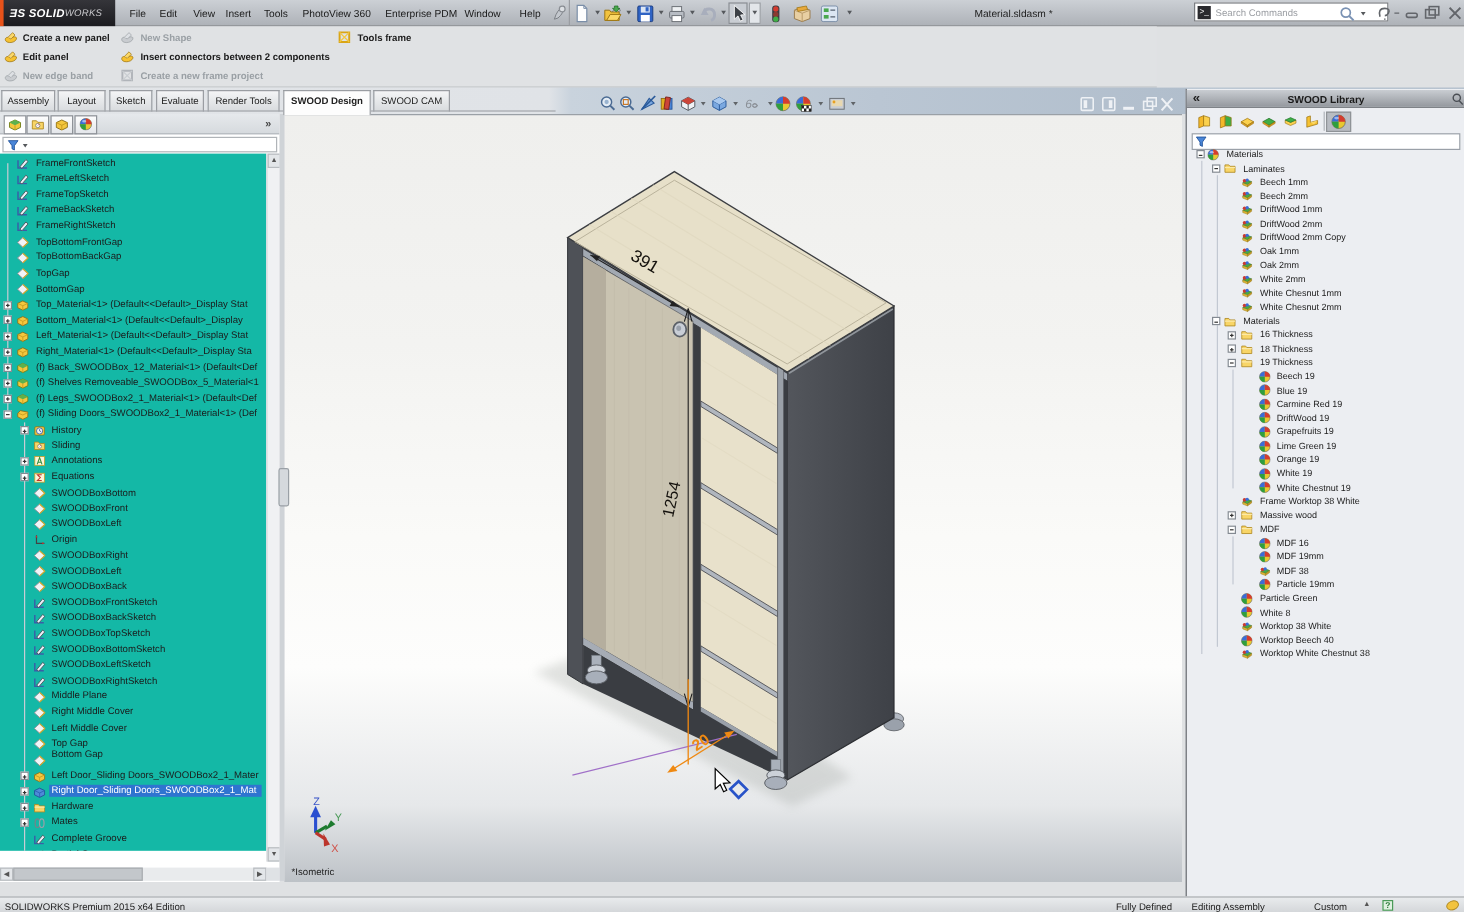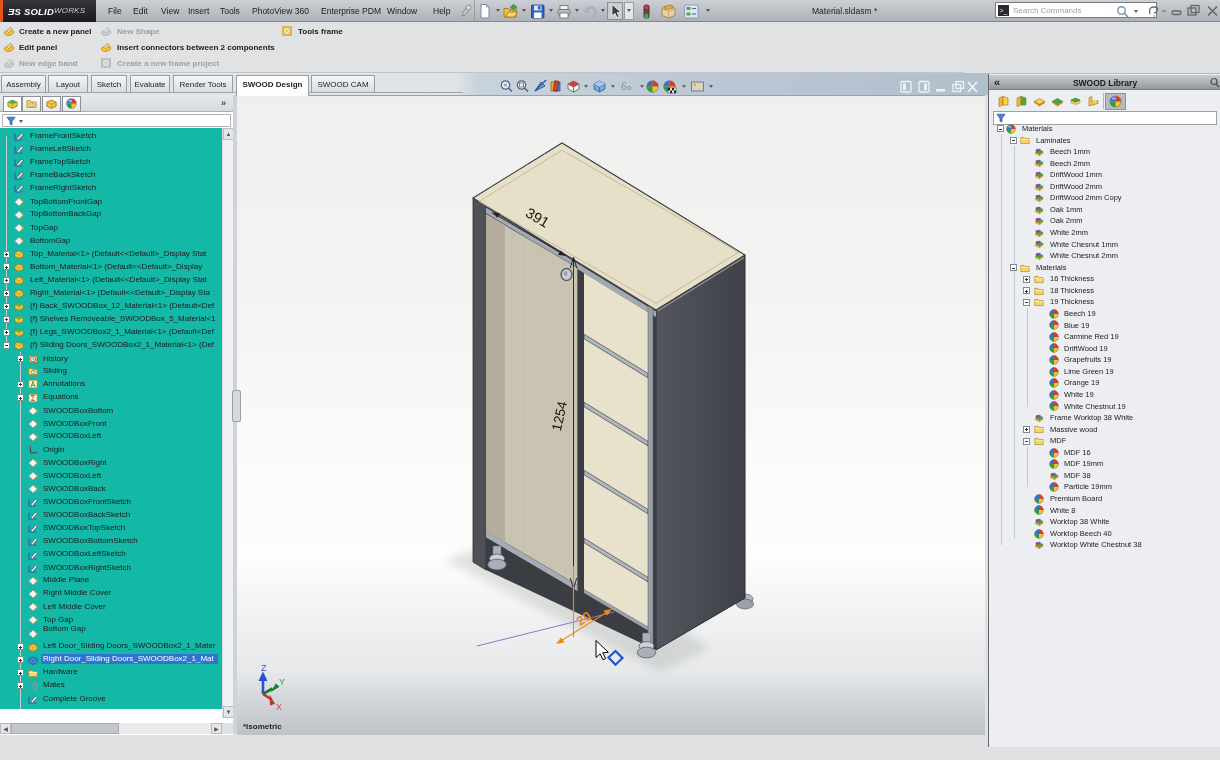--- a/index.html
+++ b/index.html
@@ -45,21 +45,21 @@
 #lvsb{position:absolute;left:222px;top:33px;width:11px;height:590px;background:#f0f1f3;border-left:1px solid #d8dadd}
 .sbbtn{position:absolute;width:11px;height:12px;background:#e3e6e9;border:1px solid #b8bcc0;color:#555;font-size:6px;text-align:center;line-height:11px}
 #lhsb{position:absolute;left:0;top:723px;width:222px;height:11px;background:#e9ebed}
 #lhsb .thumb{position:absolute;left:11px;top:0px;width:108px;height:11px;background:#c3c7cb;border:1px solid #a8acb0}
 #corner{position:absolute;left:222px;top:723px;width:11px;height:11px;background:#dfe2e5}
 
 #split{position:absolute;left:233px;top:95px;width:4px;height:639px;background:#cfd3d7}
 #splith{position:absolute;left:232px;top:390px;width:9px;height:32px;background:#d5d9dd;border:1px solid #9aa0a6;border-radius:2px}
 
 #vp{position:absolute;left:237px;top:95px;width:748px;height:640px;border-top:1px solid #9aa0a6;background:linear-gradient(180deg,#efefed 0%,#f3f3f1 30%,#fafaf8 55%,#fdfdfc 72%,#e6e8ea 90%,#bdc2c7 100%)}
-#iso{position:absolute;left:243px;top:722px;font-size:8px;font-weight:bold;color:#222}
+#iso{position:absolute;left:243px;top:722px;font-size:8px;font-weight:normal;color:#222}
 #vpsvg{position:absolute;left:0;top:0;z-index:2;pointer-events:none}
 
 #rpanel{position:absolute;left:988px;top:74px;width:232px;height:673px;background:#eceef2;border-left:1px solid #63666b}
 #rhead{position:absolute;left:0;top:1px;width:232px;height:15px;background:linear-gradient(#c9cdd2,#94989e);border-bottom:1px solid #7e8287}
 #rhead .tt{position:absolute;left:0;width:232px;top:3px;text-align:center;font-size:8.5px;font-weight:bold;color:#1a1a1a}
 #rhead .lar{position:absolute;left:5px;top:1px;font-size:11px;font-weight:bold;color:#222}
 #rfilter{position:absolute;left:4px;top:37px;width:224px;height:14px;background:#fff;border:1px solid #9aa0a8}
 
 #bstrip{position:absolute;left:0;top:734px;width:988px;height:13px;background:#eceef0;border-top:1px solid #9a9da1}
 .navb{position:absolute;top:1px;width:11px;height:11px;background:#d7dadd;border:1px solid #a6aaae;color:#55636e;font-size:6px;text-align:center;line-height:10px}
@@ -973,30 +973,41 @@
         <use href="#lam"></use>
       </svg>
       <span class="rt" style="left:1064px;top:470.9px">MDF 38</span>
       <svg class="tic" style="left:1049px;top:482.2px" width="10" height="10" viewBox="0 0 10 10">
         <use href="#pie"></use>
       </svg>
       <span class="rt" style="left:1064px;top:482.4px">Particle 19mm</span>
       <svg class="tic" style="left:1034px;top:493.8px" width="10" height="10" viewBox="0 0 10 10">
         <use href="#pie"></use>
       </svg>
-      <span class="rt" style="left:1050px;top:494.0px">Premium Board</span>
+      <span class="rt" style="left:1050px;top:494.0px">Particle Green</span>
       <svg class="tic" style="left:1034px;top:505.4px" width="10" height="10" viewBox="0 0 10 10">
         <use href="#pie"></use>
       </svg>
       <span class="rt" style="left:1050px;top:505.6px">White 8</span>
       <svg class="tic" style="left:1034px;top:516.9px" width="10" height="10" viewBox="0 0 10 10">
         <use href="#lam"></use>
       </svg>
       <span class="rt" style="left:1050px;top:517.1px">Worktop 38 White</span>
       <svg class="tic" style="left:1034px;top:528.5px" width="10" height="10" viewBox="0 0 10 10">
         <use href="#pie"></use>
       </svg>
       <span class="rt" style="left:1050px;top:528.7px">Worktop Beech 40</span>
       <svg class="tic" style="left:1034px;top:540.1px" width="10" height="10" viewBox="0 0 10 10">
         <use href="#lam"></use>
       </svg>
       <span class="rt" style="left:1050px;top:540.3px">Worktop White Chestnut 38</span>
+    </div>
+<div id="sbar">
+      <span style="left:4px">SOLIDWORKS Premium 2015 x64 Edition</span>
+      <span style="left:930px">Fully Defined</span>
+      <span style="left:993px">Editing Assembly</span>
+      <span style="left:1095px">Custom</span>
+      <span style="left:1136px;font-size:6px;color:#555">▲</span>
+      <span class="abs" style="left:1152px;top:2px;width:9px;height:9px;background:#dff0e0;border:1px solid #4a9a58;font-size:7px;line-height:9px;text-align:center;color:#2a7a38;font-weight:bold">?</span>
+      <svg class="abs" style="left:1205px;top:2px" width="11" height="9" viewBox="0 0 11 9">
+        <ellipse cx="5.5" cy="4.5" rx="5" ry="3.6" fill="#f2c33e" stroke="#b08a24" stroke-width="0.8" transform="rotate(-20 5.5 4.5)"></ellipse>
+      </svg>
     </div>
 </div>
 </body></html>

